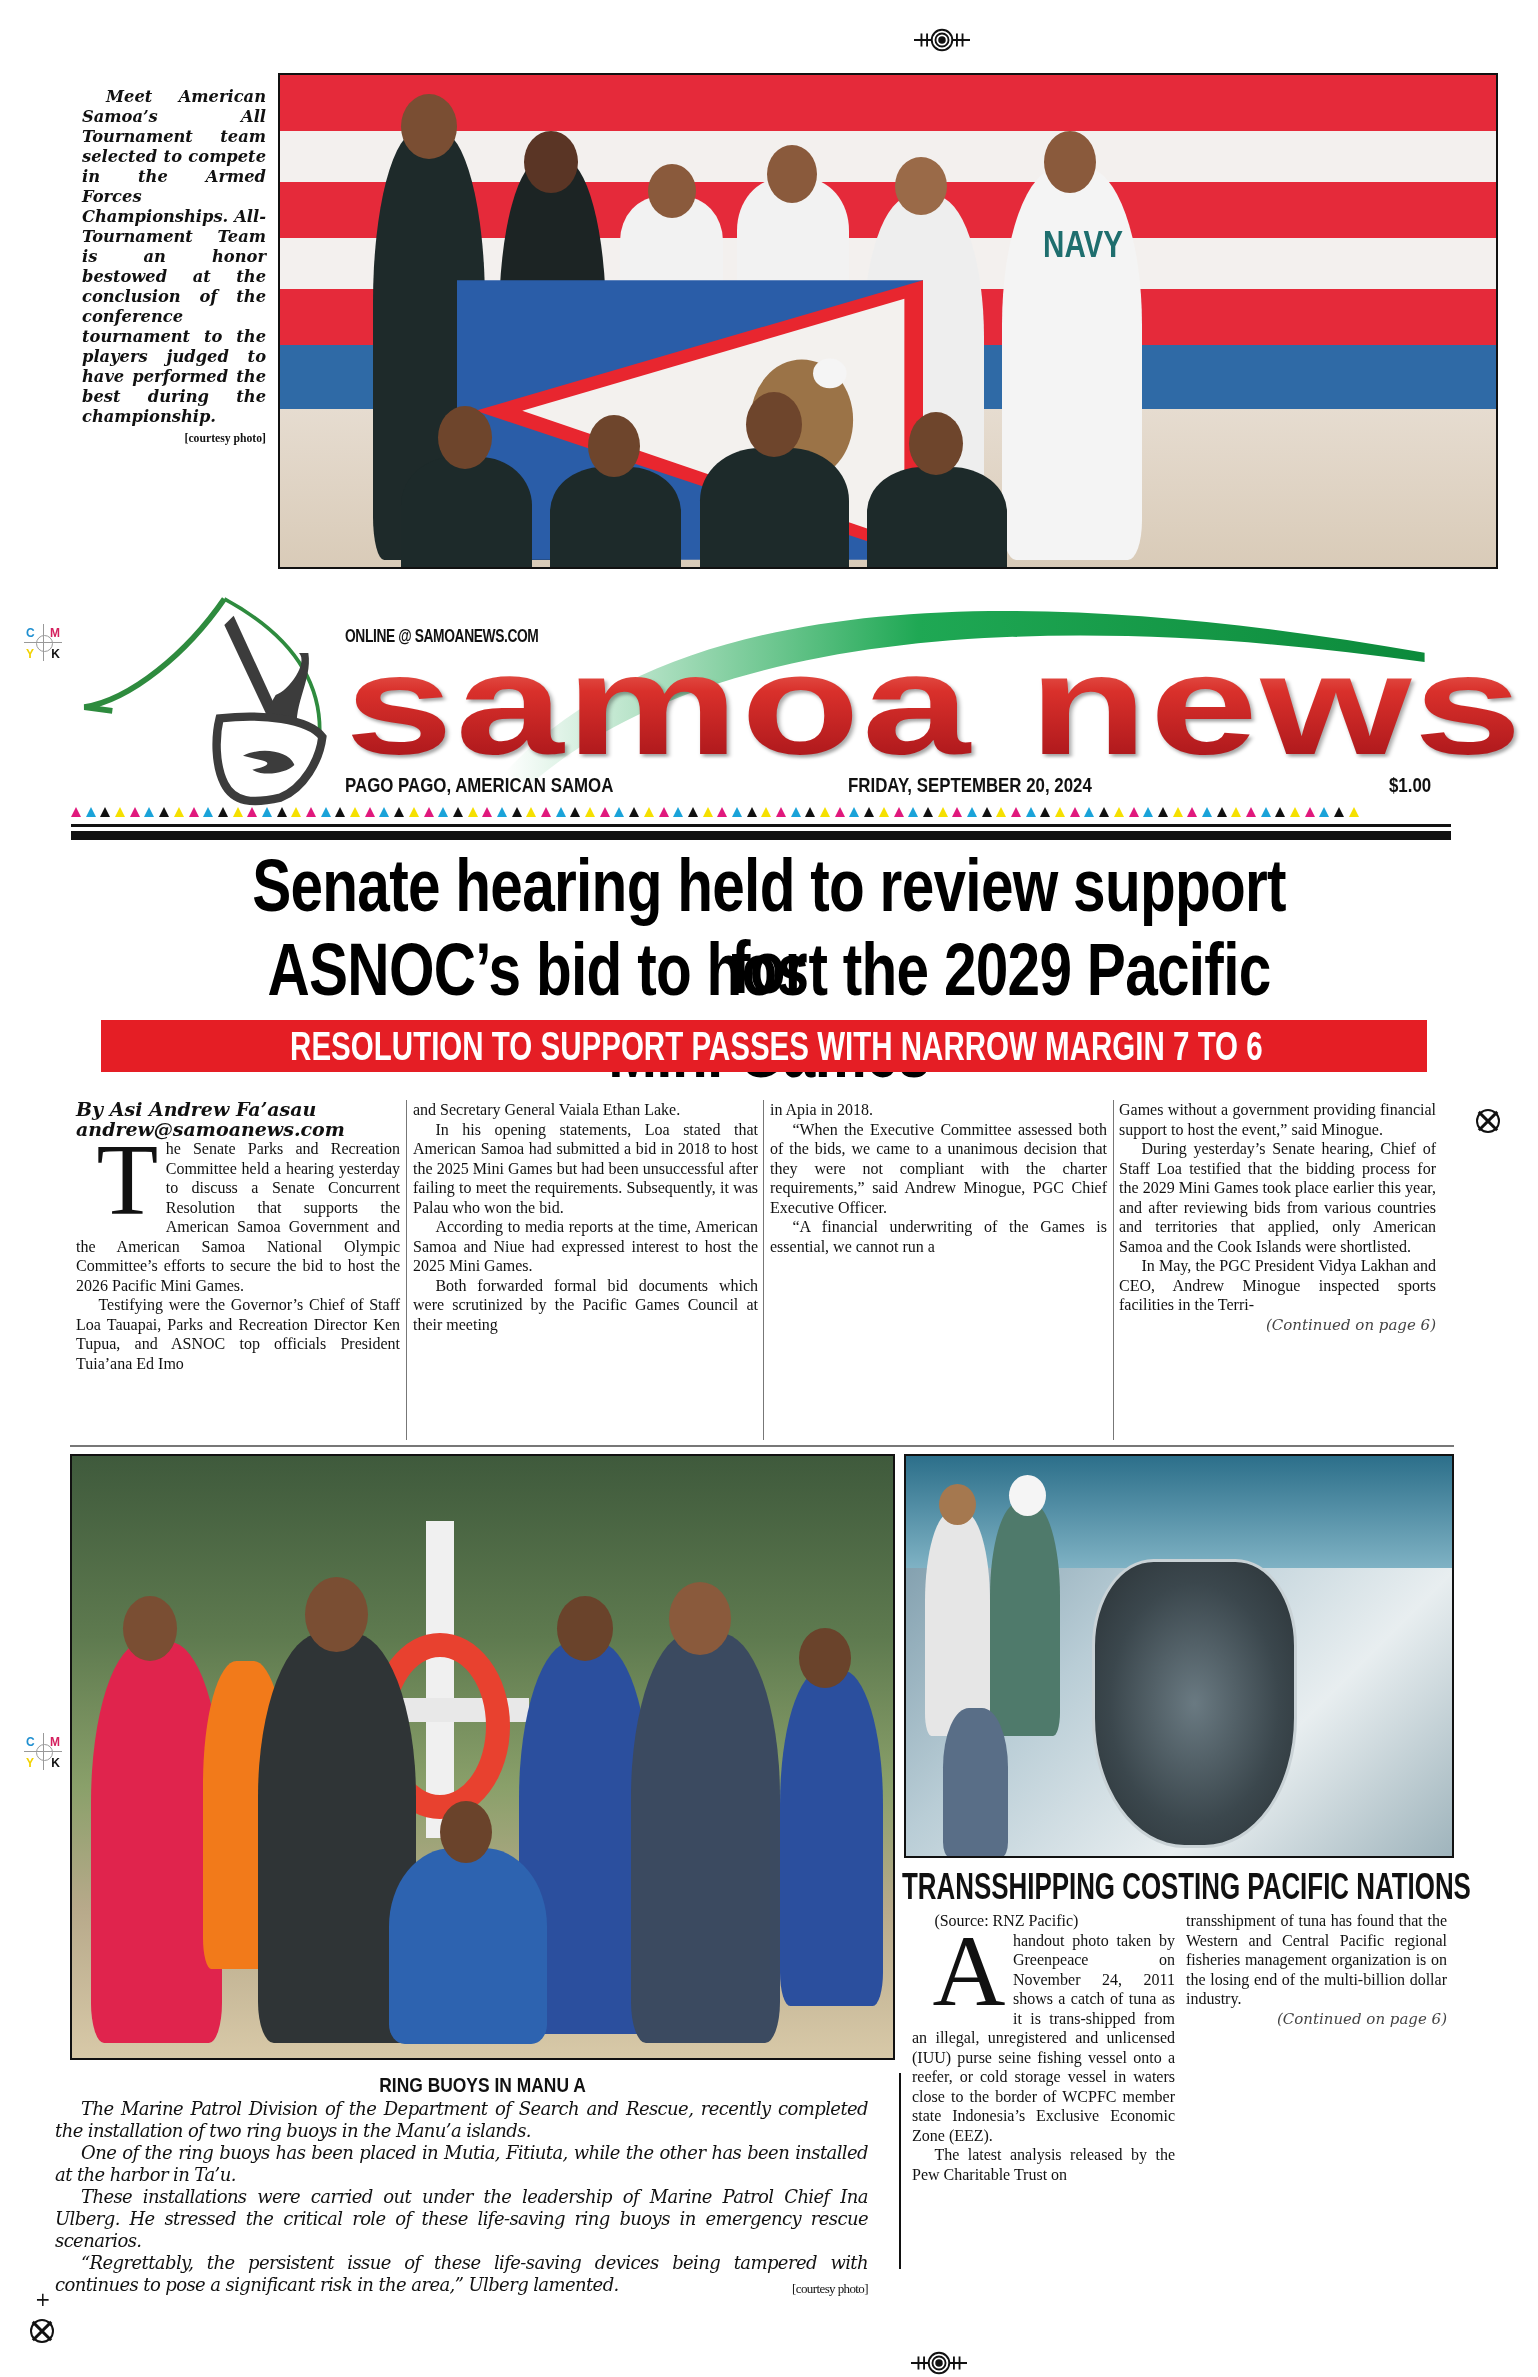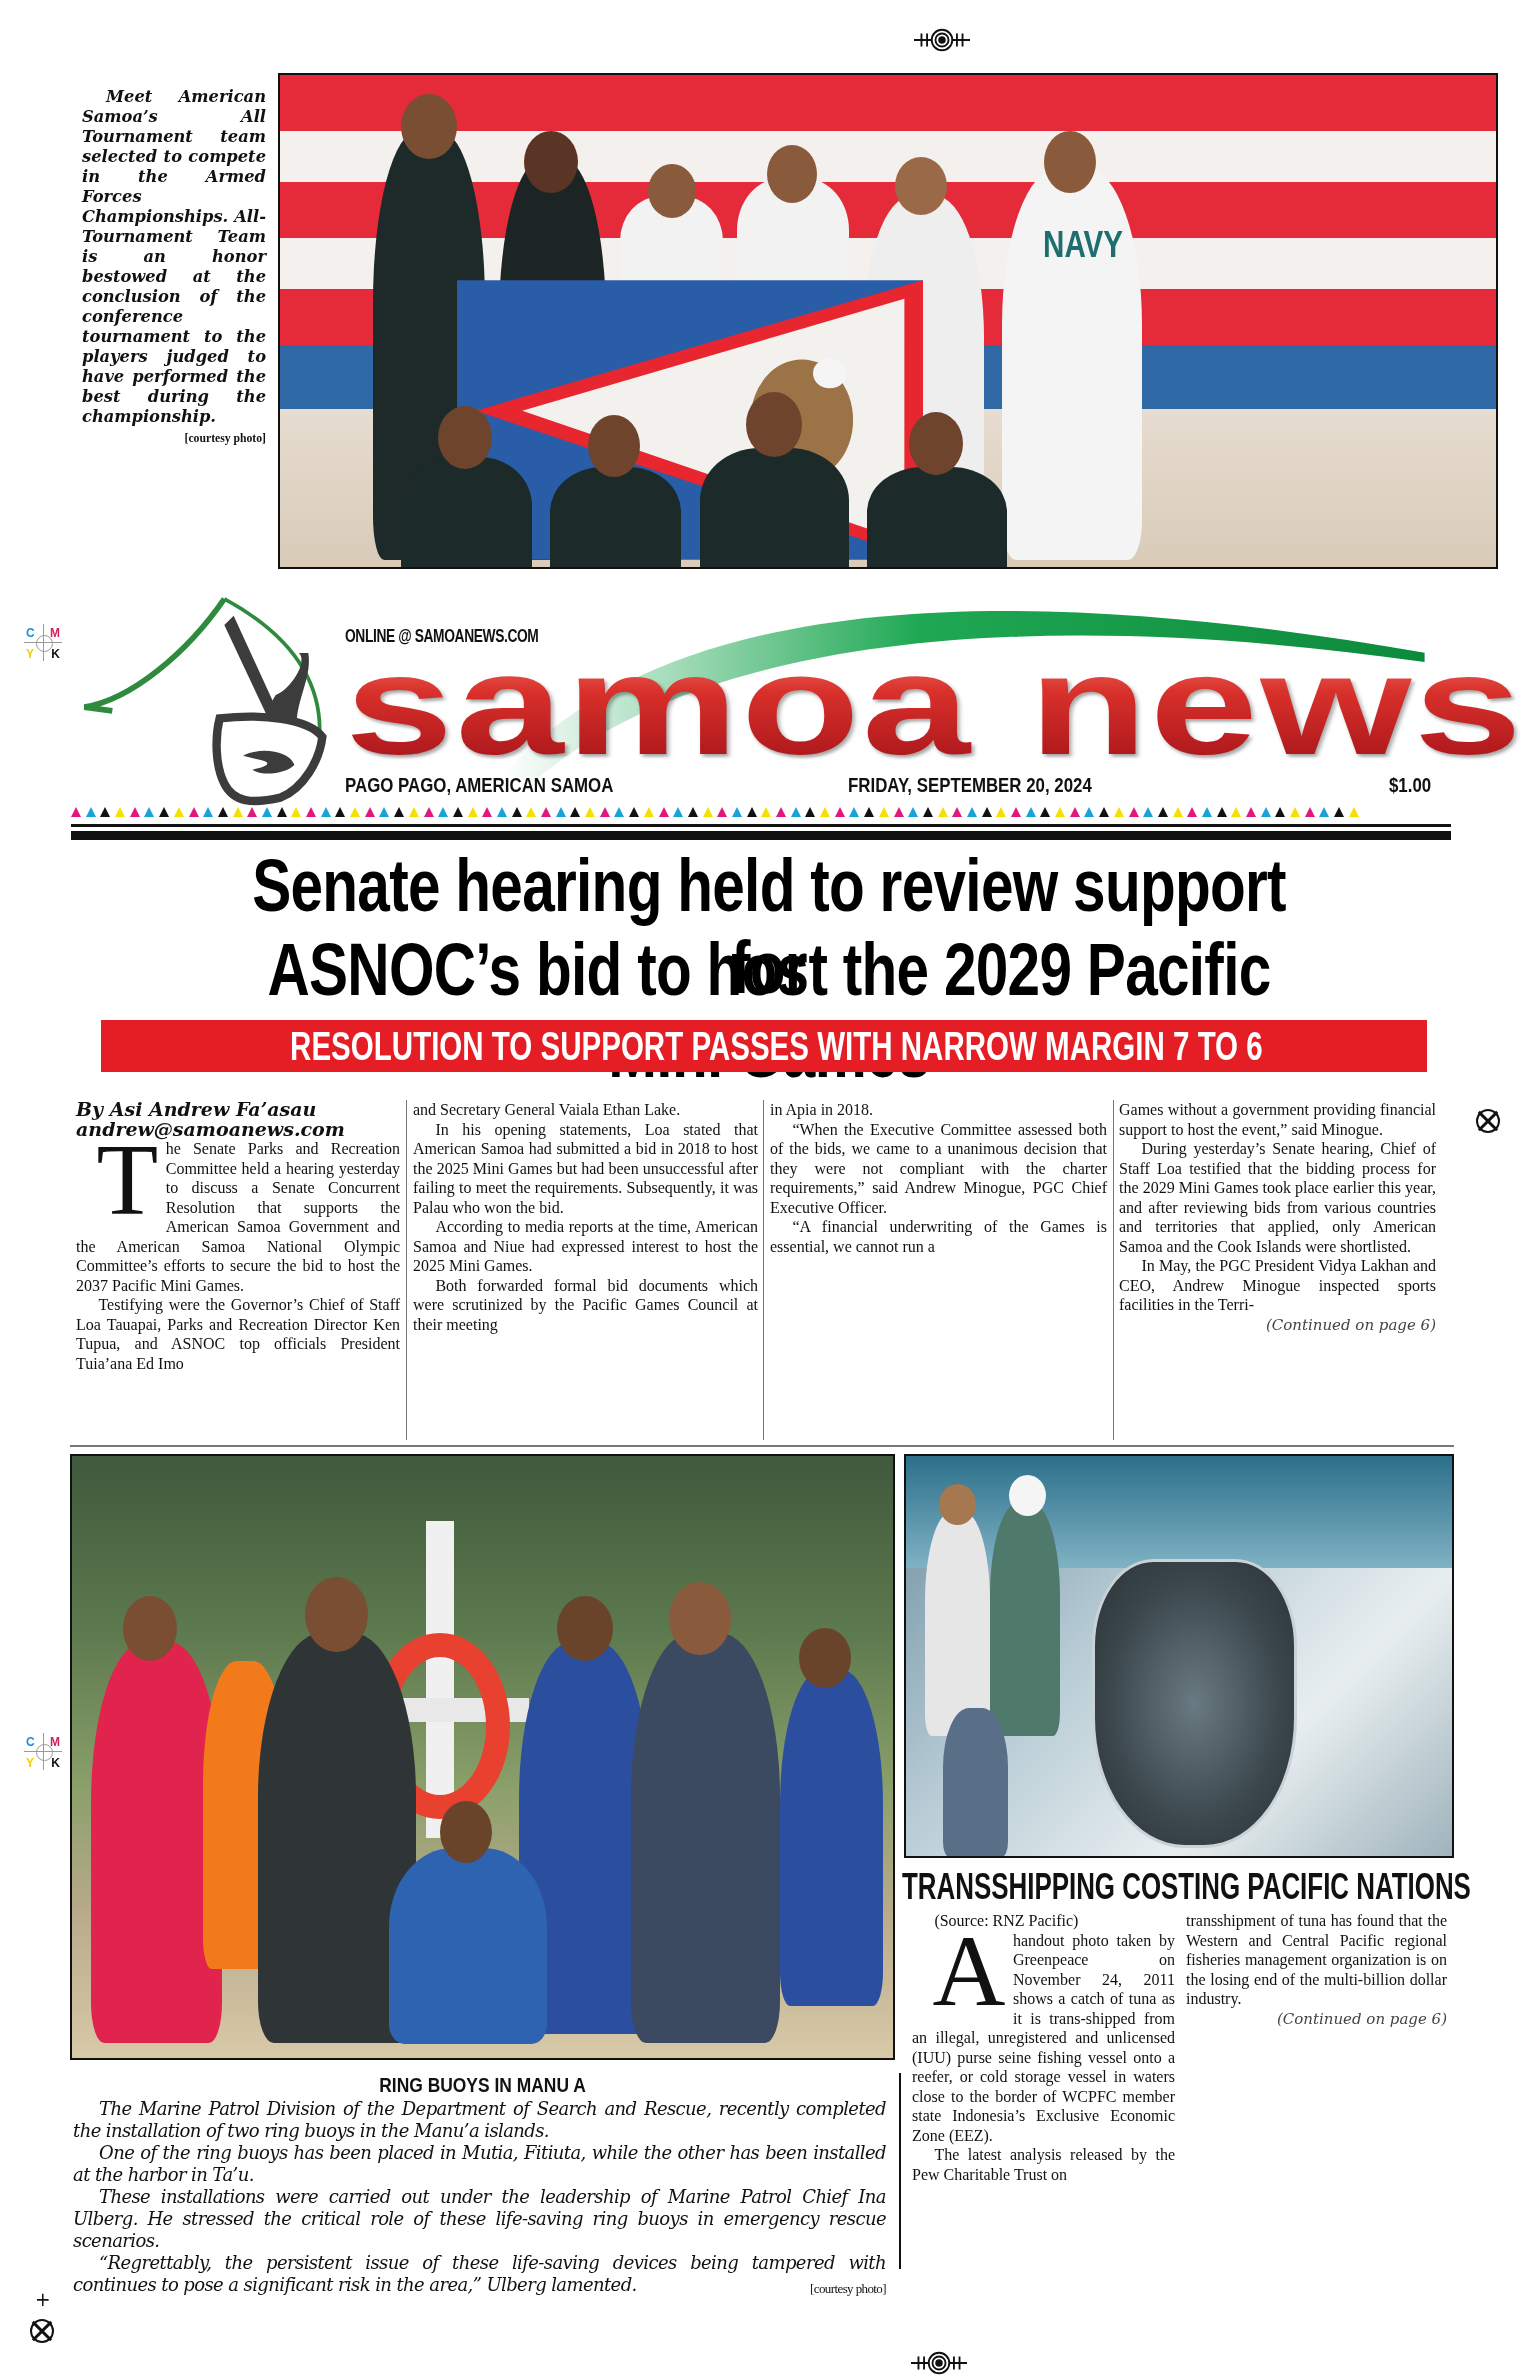--- a/index.html
+++ b/index.html
@@ -55,21 +55,21 @@
   .dropcap{float:left;font-size:101px;line-height:76px;margin:2.8px 7.5px 0 20.5px;font-family:"Liberation Serif",serif;}
   .cont{text-align:right;font-style:italic;font-size:15px;color:#444;font-family:"DejaVu Serif",serif;margin-top:1.9px;}
   .vrule{width:0.9px;background:#777;}
   
   .buoy-photo{left:70px;top:1454px;width:825px;height:606px;background:linear-gradient(#3f5a3c 0%,#5e7a4f 30%,#8aa06a 55%,#b7a98a 75%,#d8c9a8 100%);}
   .tuna-photo{left:904px;top:1454px;width:550px;height:404px;background:linear-gradient(135deg,#6e8fa0 0%,#b9cdd6 40%,#e8eef0 70%,#9fb4bc 100%);}
   .trans-head{left:902px;top:1866px;width:559px;font-family:"Liberation Sans",sans-serif;font-weight:bold;font-size:37px;line-height:41px;white-space:nowrap;transform:scaleX(0.70);transform-origin:left top;}
   .tcol{font-size:16px;line-height:19.5px;text-align:justify;font-family:"Liberation Serif",serif;}
   .tcol p{margin:0;text-indent:22.4px;}
   .buoy-head{left:70px;top:2073px;width:825px;text-align:center;font-family:"Liberation Sans",sans-serif;font-weight:bold;font-size:20.5px;transform:scaleX(0.85);}
-  .buoy-text{left:73px;top:2098px;width:813px;font-style:italic;font-size:18px;line-height:22px;text-align:justify;font-family:"DejaVu Serif",serif;letter-spacing:-0.6px;}
+  .buoy-text{left:55px;top:2098px;width:813px;font-style:italic;font-size:18px;line-height:22px;text-align:justify;font-family:"DejaVu Serif",serif;letter-spacing:-0.6px;}
   .buoy-text p{margin:0;text-indent:26px;}
 </style>
 </head>
 <body>
 
 <div class="abs regmark" style="left:912px;top:26px;">
   <svg width="60" height="28" viewBox="0 0 64 30">
     <line x1="2" y1="15" x2="62" y2="15" stroke="#111" stroke-width="2"></line>
     <line x1="10" y1="8" x2="10" y2="22" stroke="#111" stroke-width="2"></line>
     <line x1="16" y1="8" x2="16" y2="22" stroke="#111" stroke-width="2"></line>
@@ -182,21 +182,21 @@
 
 <div class="abs banner">
   <span>RESOLUTION TO SUPPORT PASSES WITH NARROW MARGIN 7 TO 6</span>
 </div>
 
 <div class="abs xcircle" style="left:1476px;top:1109px;"></div>
 
 <div class="abs col" style="left:76px;width:324px;">
   <div class="byline">By Asi Andrew Fa’asau</div>
   <div class="byline">andrew@samoanews.com</div>
-  <p class="noind"><span class="dropcap">T</span><span>he Senate Parks and Recreation Committee held a hearing yesterday to discuss a Senate Concurrent Resolution that supports the American Samoa Government and the American Samoa National Olympic Committee’s efforts to secure the bid to host the 2037 Pacific Mini Games.</span></p>
+  <p class="noind"><span class="dropcap">T</span><span>he Senate Parks and Recreation Committee held a hearing yesterday to discuss a Senate Concurrent Resolution that supports the American Samoa Government and the American Samoa National Olympic Committee’s efforts to secure the bid to host the 2026 Pacific Mini Games.</span></p>
   <p>Testifying were the Governor’s Chief of Staff Loa Tauapai, Parks and Recreation Director Ken Tupua, and ASNOC top officials President Tuia’ana Ed Imo</p>
 </div>
 <div class="abs vrule" style="left:406px;top:1100px;height:340px;"></div>
 
 <div class="abs col" style="left:413px;width:345px;">
   <p class="noind">and Secretary General Vaiala Ethan Lake.</p>
   <p>In his opening statements, Loa stated that American Samoa had submitted a bid in 2018 to host the 2025 Mini Games but had been unsuccessful after failing to meet the requirements. Subsequently, it was Palau who won the bid.</p>
   <p>According to media reports at the time, American Samoa and Niue had expressed interest to host the 2025 Mini Games.</p>
   <p>Both forwarded formal bid documents which were scrutinized by the Pacific Games Council at their meeting</p>
 </div>

